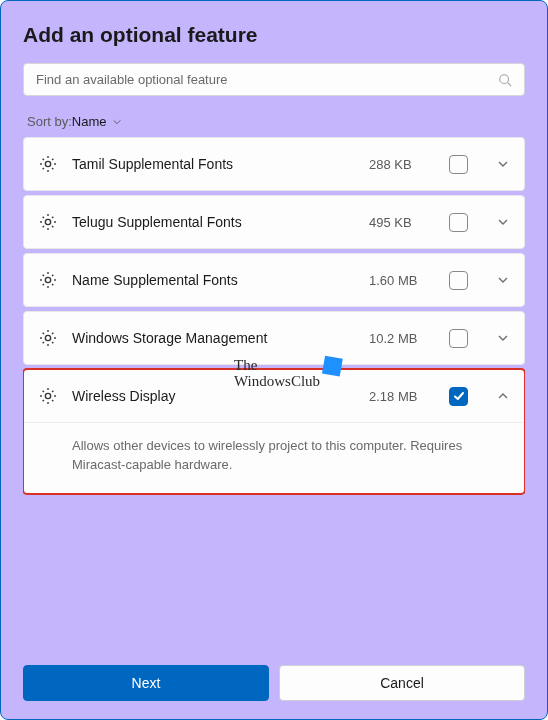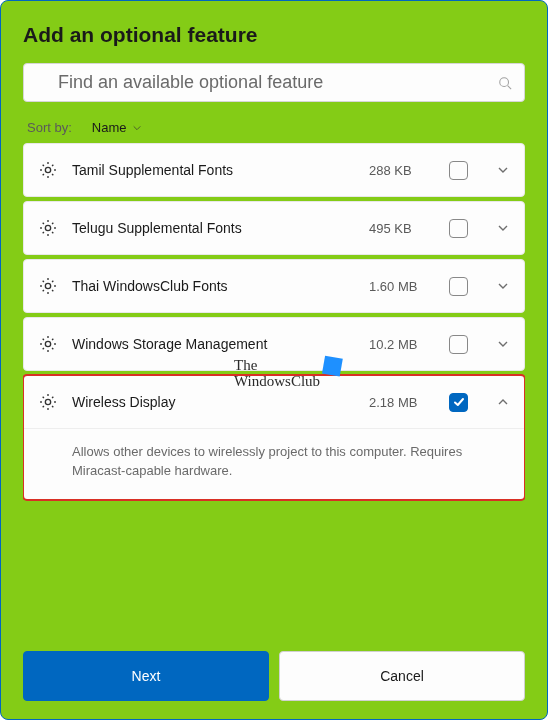--- a/index.html
+++ b/index.html
@@ -11,57 +11,56 @@
   overflow: hidden;
 }
 .dialog {
   width: 548px;
   height: 720px;
   border: 1px solid #0067c0;
   border-radius: 8px;
   display: flex;
   flex-direction: column;
   padding: 22px 22px 18px 22px;
-  background: #84cc16;
+  background: #c4b5fd;
 }
 .title {
   font-size: 21px;
   font-weight: 600;
   color: #1a1a1a;
   margin-bottom: 16px;
 }
 .search-box {
   display: flex;
   align-items: center;
   border: 1px solid #d6d6d6;
   border-radius: 4px;
   padding: 8px 12px;
   margin-bottom: 18px;
   background: #fdfdfd;
 }
 .search-input {
   flex: 1;
   border: none;
   outline: none;
-  font-size: 18px;
+  font-size: 13px;
   color: #1a1a1a;
   background: transparent;
-  margin-left: 22px;
 }
 .search-input::placeholder { color: #6a6a6a; }
 .search-icon { width: 14px; height: 14px; opacity: 0.55; }
 .sort-row {
   display: flex;
   align-items: center;
   font-size: 13px;
   color: #1a1a1a;
   margin-bottom: 8px;
   padding-left: 4px;
 }
-.sort-label { color: #5a5a5a; margin-right: 20px; }
+.sort-label { color: #5a5a5a; margin-right: 0; }
 .sort-value { font-weight: 400; color: #1a1a1a; margin-right: 6px; }
 .sort-chevron { width: 10px; height: 10px; opacity: 0.7; }
 .list {
   flex: 1;
   overflow-y: auto;
   display: flex;
   flex-direction: column;
   gap: 4px;
 }
 .row {
@@ -141,21 +140,21 @@
   background: #1e90ff;
   transform: rotate(10deg) translateY(-8px);
 }
 .footer {
   display: flex;
   gap: 10px;
   padding-top: 22px;
 }
 .btn {
   flex: 1;
-  padding: 16px 0;
+  padding: 9px 0;
   border-radius: 4px;
   font-size: 14px;
   text-align: center;
   border: 1px solid #d0d0d0;
   background: #fdfdfd;
   color: #1a1a1a;
   cursor: pointer;
 }
 .btn.primary {
   background: #0067c0;
@@ -213,21 +212,21 @@
             <polyline points="3,5 7,9 11,5"></polyline>
           </svg>
         </div>
       </div>
       <div class="row">
         <div class="row-main">
           <svg class="gear" viewBox="0 0 24 24" fill="none" stroke="#333" stroke-width="1.6">
             <circle cx="12" cy="12" r="3.2"></circle>
             <path d="M12 2.5v2.2M12 19.3v2.2M21.5 12h-2.2M4.7 12H2.5M18.4 5.6l-1.55 1.55M7.15 16.85 5.6 18.4M18.4 18.4l-1.55-1.55M7.15 7.15 5.6 5.6"></path>
           </svg>
-          <div class="row-name">Thai WindowsClub Fonts</div>
+          <div class="row-name">Name Supplemental Fonts</div>
           <div class="row-size">1.60 MB</div>
           <div class="chk"></div>
           <svg class="chevron" viewBox="0 0 14 14" fill="none" stroke="#333" stroke-width="1.4">
             <polyline points="3,5 7,9 11,5"></polyline>
           </svg>
         </div>
       </div>
       <div class="row">
         <div class="row-main">
           <svg class="gear" viewBox="0 0 24 24" fill="none" stroke="#333" stroke-width="1.6">

